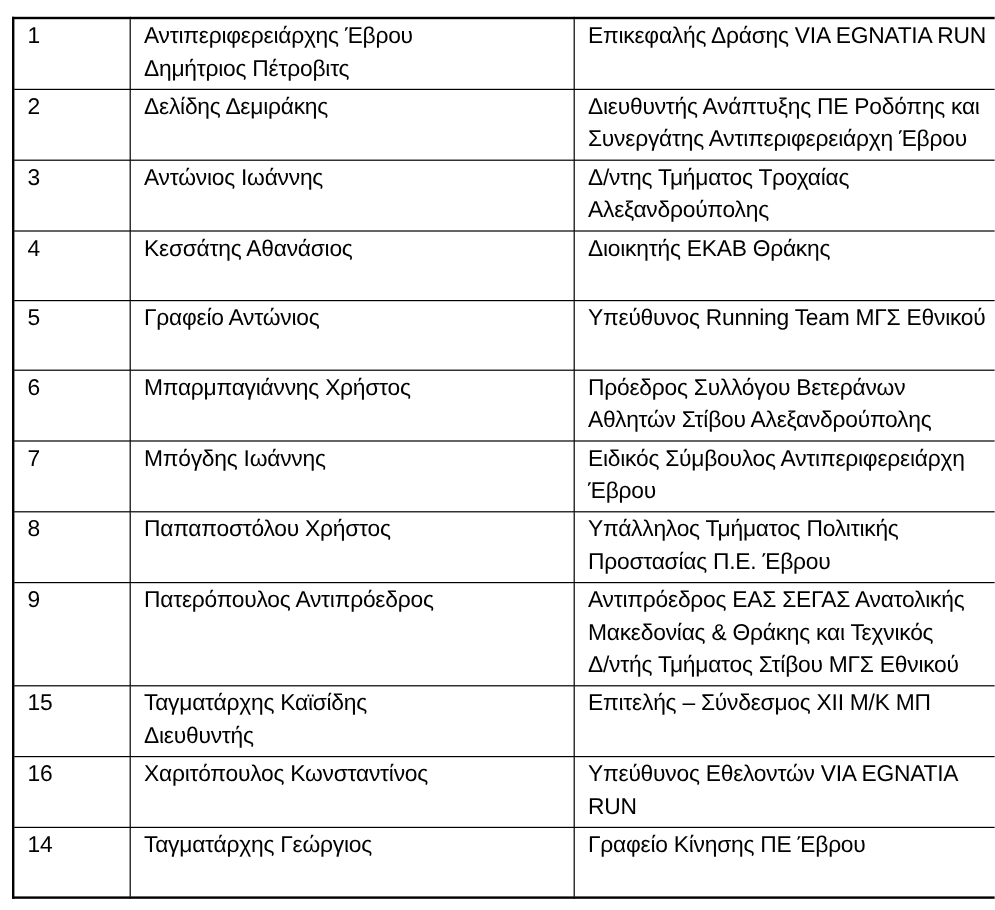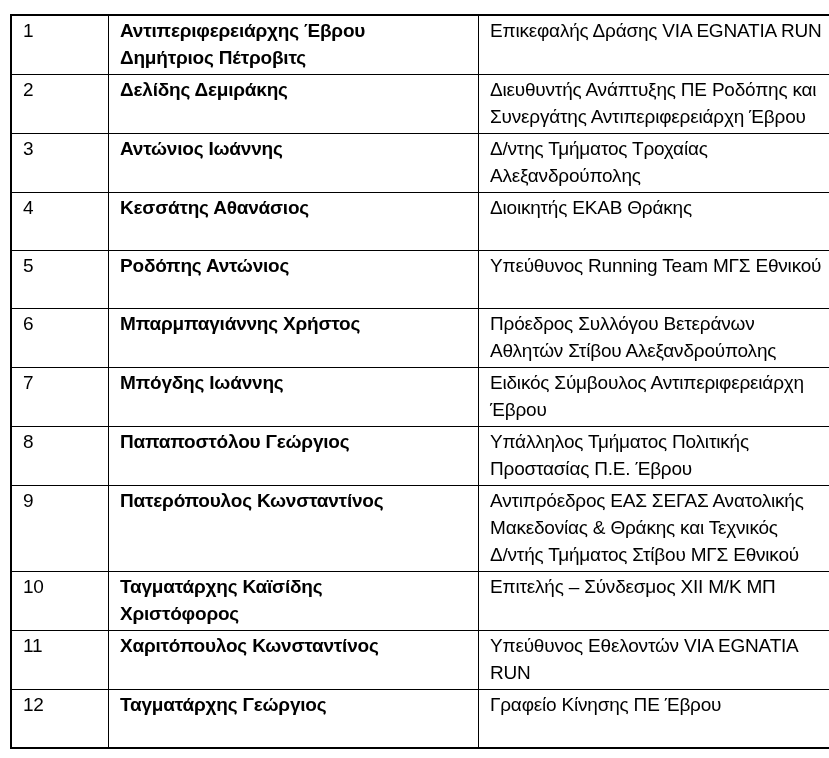--- a/index.html
+++ b/index.html
@@ -32,21 +32,21 @@
     padding: 1px 10px 3px 11px;
     height: 53px;
     font-size: 19px;
     line-height: 27px;
     letter-spacing: -0.2px;
     color: #000000;
     white-space: pre-line;
     overflow: hidden;
   }
   td.col-num  { width: 75px;  }
-  td.col-name { width: 348px; font-weight: bold; }
+  td.col-name { width: 348px; }
   td.col-role { width: 385px; }
 </style>
 </head>
 <body>
 
 <div class="page">
   <table class="roster">
     <tbody>
         <tr>
           <td class="col-num">1</td>
@@ -66,60 +66,60 @@
           <td class="col-role">Δ/ντης Τμήματος Τροχαίας
 Αλεξανδρούπολης</td>
         </tr>
         <tr>
           <td class="col-num">4</td>
           <td class="col-name">Κεσσάτης Αθανάσιος</td>
           <td class="col-role">Διοικητής ΕΚΑΒ Θράκης</td>
         </tr>
         <tr>
           <td class="col-num">5</td>
-          <td class="col-name">Ροδόπης Αντώνιος</td>
+          <td class="col-name">Γραφείο Αντώνιος</td>
           <td class="col-role">Υπεύθυνος Running Team ΜΓΣ Εθνικού</td>
         </tr>
         <tr>
           <td class="col-num">6</td>
           <td class="col-name">Μπαρμπαγιάννης Χρήστος</td>
           <td class="col-role">Πρόεδρος Συλλόγου Βετεράνων
 Αθλητών Στίβου Αλεξανδρούπολης</td>
         </tr>
         <tr>
           <td class="col-num">7</td>
           <td class="col-name">Μπόγδης Ιωάννης</td>
           <td class="col-role">Ειδικός Σύμβουλος Αντιπεριφερειάρχη
 Έβρου</td>
         </tr>
         <tr>
           <td class="col-num">8</td>
-          <td class="col-name">Παπαποστόλου Γεώργιος</td>
+          <td class="col-name">Παπαποστόλου Χρήστος</td>
           <td class="col-role">Υπάλληλος Τμήματος Πολιτικής
 Προστασίας Π.Ε. Έβρου</td>
         </tr>
         <tr>
           <td class="col-num">9</td>
-          <td class="col-name">Πατερόπουλος Κωνσταντίνος</td>
+          <td class="col-name">Πατερόπουλος Αντιπρόεδρος</td>
           <td class="col-role">Αντιπρόεδρος ΕΑΣ ΣΕΓΑΣ Ανατολικής
 Μακεδονίας &amp; Θράκης και Τεχνικός
 Δ/ντής Τμήματος Στίβου ΜΓΣ Εθνικού</td>
         </tr>
         <tr>
-          <td class="col-num">10</td>
+          <td class="col-num">15</td>
           <td class="col-name">Ταγματάρχης Καϊσίδης
-Χριστόφορος</td>
+Διευθυντής</td>
           <td class="col-role">Επιτελής – Σύνδεσμος XII Μ/Κ ΜΠ</td>
         </tr>
         <tr>
-          <td class="col-num">11</td>
+          <td class="col-num">16</td>
           <td class="col-name">Χαριτόπουλος Κωνσταντίνος</td>
           <td class="col-role">Υπεύθυνος Εθελοντών VIA EGNATIA
 RUN</td>
         </tr>
         <tr>
-          <td class="col-num">12</td>
+          <td class="col-num">14</td>
           <td class="col-name">Ταγματάρχης Γεώργιος</td>
           <td class="col-role">Γραφείο Κίνησης ΠΕ Έβρου</td>
         </tr>
       </tbody>
   </table>
 </div>
 
 </body></html>

